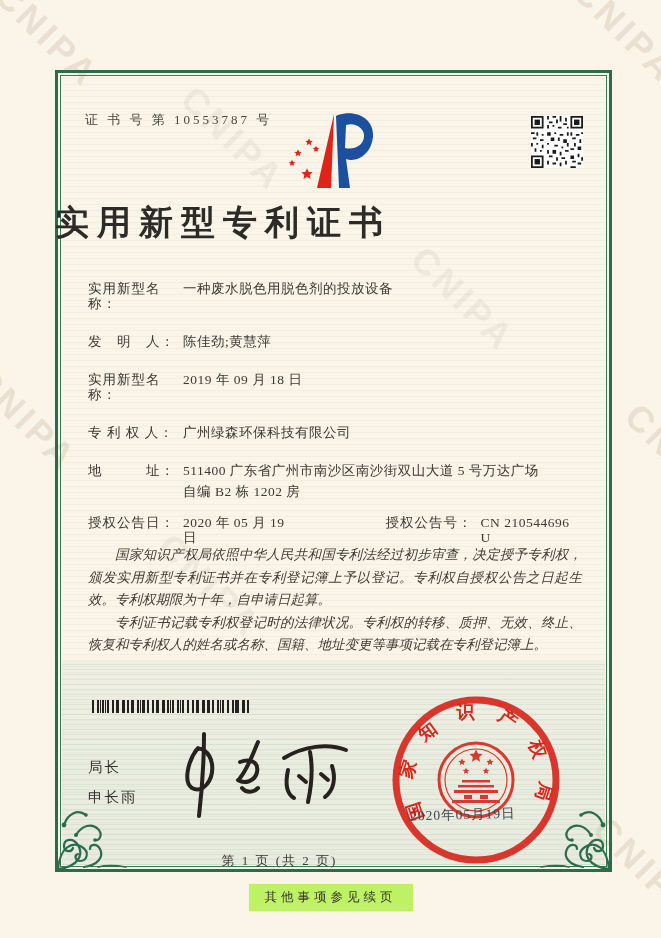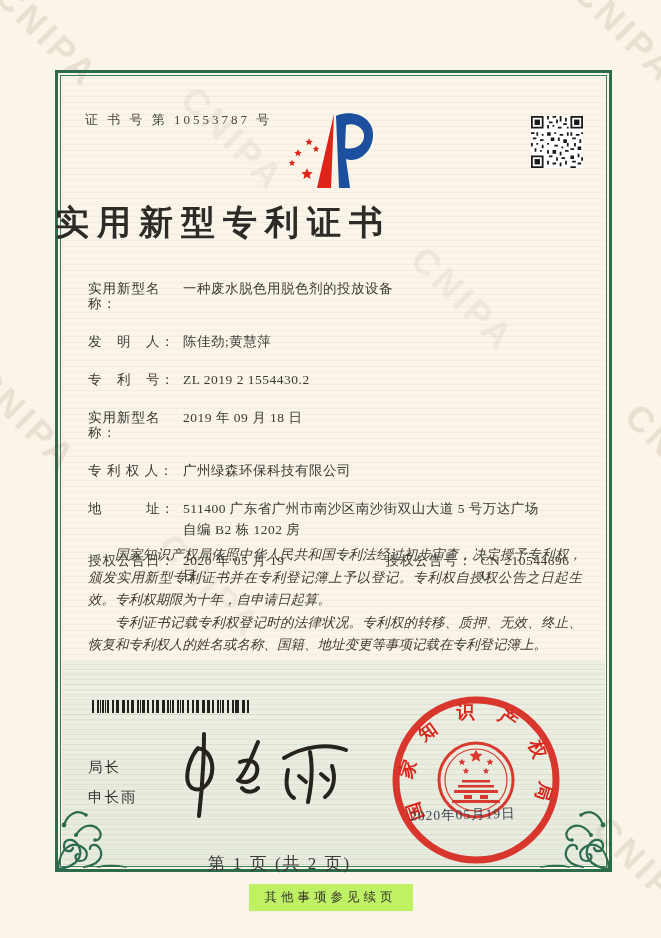--- a/index.html
+++ b/index.html
@@ -110,21 +110,21 @@
   .seal-date {
     position:absolute; left:392px; top:806px; width:142px;
     text-align:center;
     font-size:13.5px; letter-spacing:1px; color:#3c4350;
     transform:rotate(-1.5deg);
     z-index:6;
   }
   
   .page-no {
     position:absolute; left:55px; top:852px; width:449px;
-    text-align:center; font-size:17px; letter-spacing:2px; color:#3d3933;
+    text-align:center; font-size:13px; letter-spacing:2px; color:#3d3933;
     z-index:4;
   }
   .note-box {
     position:absolute; left:50%; top:884px; transform:translateX(-50%);
     background:#bef264;
     padding:5px 16px;
     font-size:12.5px; letter-spacing:4px; color:#333029;
     z-index:4;
     box-shadow:0 0 2px rgba(0,0,0,0.05);
   }
@@ -218,24 +218,20 @@
 <div class="fields">
   <div class="frow">
     <span class="flabel">实用新型名称：</span>
     <span class="fvalue">一种废水脱色用脱色剂的投放设备</span>
   </div>
   <div class="frow">
     <span class="flabel">发　明　人：</span>
     <span class="fvalue">陈佳劲;黄慧萍</span>
   </div>
   <div class="frow">
-    <span class="flabel">专　利　号：</span>
-    <span class="fvalue">ZL 2019 2 1554430.2</span>
-  </div>
-  <div class="frow">
     <span class="flabel">实用新型名称：</span>
     <span class="fvalue">2019 年 09 月 18 日</span>
   </div>
   <div class="frow">
     <span class="flabel">专 利 权 人：</span>
     <span class="fvalue">广州绿森环保科技有限公司</span>
   </div>
   <div class="frow" style="margin-bottom:16px;">
     <span class="flabel">地　　　址：</span>
     <span class="fvalue">

